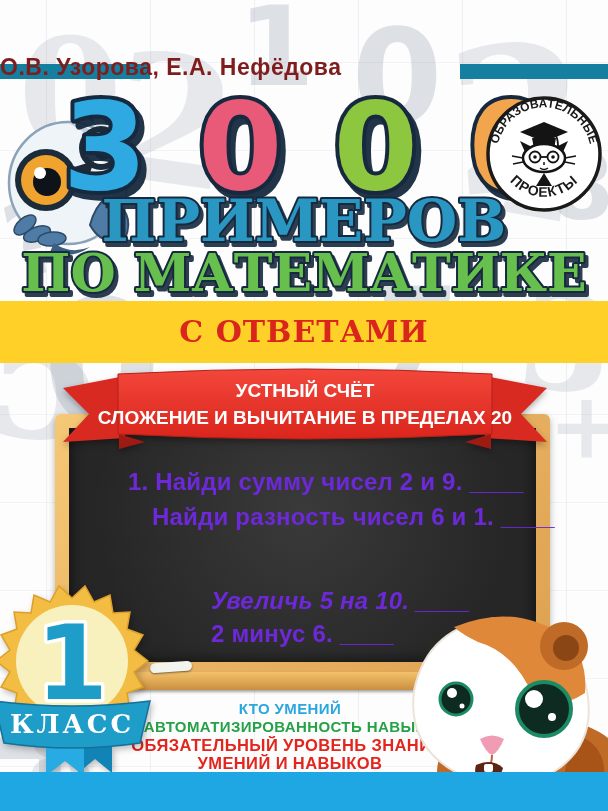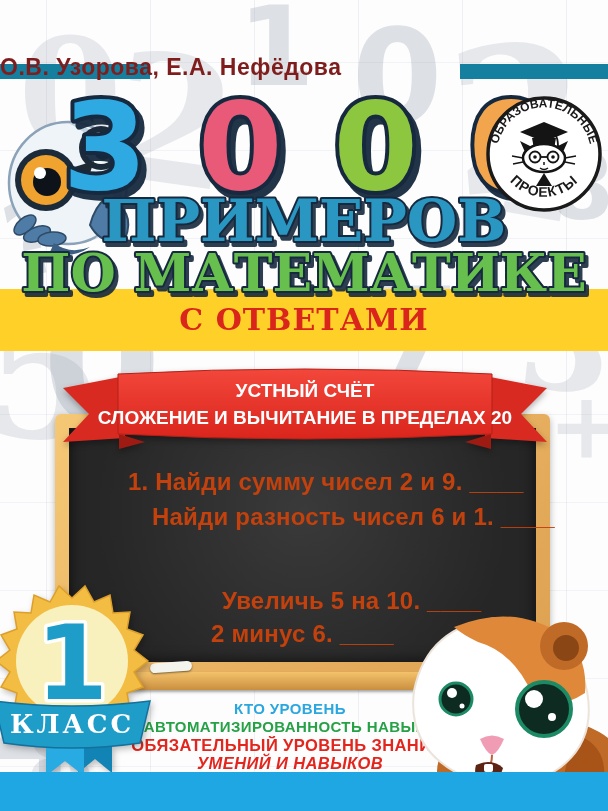--- a/index.html
+++ b/index.html
@@ -48,58 +48,58 @@
   .num-svg text{font-family:"DejaVu Sans",sans-serif;font-weight:bold;font-size:122px;
            paint-order:stroke;stroke:#16293e;stroke-width:8px;stroke-linejoin:round;letter-spacing:4px;}
   .d0{fill:#2ea9e1;} .d1{fill:#e85a78;} .d2{fill:#8dc63f;} .d3{fill:#f2a54d;}
 
   .title-svg{position:absolute;left:0;z-index:2;filter:drop-shadow(3px 4px 0 rgba(22,41,62,.9));}
   .title-svg text{font-family:"DejaVu Serif",serif;font-weight:bold;
            paint-order:stroke;stroke:#16293e;stroke-width:4px;stroke-linejoin:round;}
   #title1{top:190px;} #title1 text{font-size:58px;fill:#2a97c3;}
   #title2{top:244px;} #title2 text{font-size:52px;fill:#67bf4e;}
 
-  .yellow-band{position:absolute;left:0;top:289px;width:608px;height:62px;background:#ffd028;z-index:1;
+  .yellow-band{position:absolute;left:0;top:301px;width:608px;height:62px;background:#ffd028;z-index:1;
         display:flex;flex-direction:column;align-items:center;justify-content:center;}
   .yellow-band div{font-family:"DejaVu Serif",serif;font-weight:bold;color:#d9251c;line-height:1.02;}
   .sub1{font-size:30px;letter-spacing:1px;}
   .sub2{font-size:26px;letter-spacing:.5px;}
 
   
   .board-frame{position:absolute;left:55px;top:414px;width:495px;height:262px;z-index:1;
         background:linear-gradient(135deg,#f5c876,#dda051);border-radius:6px;
         box-shadow:0 3px 7px rgba(0,0,0,.3);}
   .board-inner{position:absolute;inset:14px;background:radial-gradient(circle at 50% 35%,#3a3a3a,#262626 75%);
         border:1px solid #1b1b1b;box-shadow:inset 0 0 14px rgba(0,0,0,.6);}
   .ledge{position:absolute;left:46px;top:672px;width:516px;height:18px;z-index:2;
         background:linear-gradient(#f4c26b,#c98f40);border-radius:5px;box-shadow:0 2px 3px rgba(0,0,0,.35);}
   .chalk{position:absolute;left:150px;top:662px;width:42px;height:10px;background:#f4f4ee;border-radius:5px;
         transform:rotate(-4deg);z-index:3;box-shadow:0 1px 2px rgba(0,0,0,.5);}
-  .task{position:absolute;color:#c2410c;font-size:24px;font-weight:bold;white-space:nowrap;z-index:2;
+  .task{position:absolute;color:#6d28d9;font-size:24px;font-weight:bold;white-space:nowrap;z-index:2;
         letter-spacing:.2px;}
   .t1{left:128px;top:468px;} .t2{left:152px;top:503px;}
-  .t3{left:186px;top:554px;} .t4{left:222px;top:587px;} .t5{left:211px;top:620px;}
+  .t3{left:186px;top:554px;} .t4{left:211px;top:587px;font-style:italic;} .t5{left:211px;top:620px;}
 
   
   .ribbon-svg{position:absolute;left:55px;top:362px;z-index:3;filter:drop-shadow(0 3px 3px rgba(0,0,0,.3));}
   .ribbon-svg text{font-family:"Liberation Sans",sans-serif;font-weight:bold;fill:#ffffff;}
 
   .badge-svg{position:absolute;left:-10px;top:583px;z-index:5;filter:drop-shadow(2px 3px 3px rgba(0,0,0,.25));}
   .badge-grade{font-family:"DejaVu Sans",sans-serif;font-weight:bold;font-size:104px;fill:#1f9dc9;
         paint-order:stroke;stroke:#ffffff;stroke-width:7px;stroke-linejoin:round;}
   .badge-label{font-family:"DejaVu Serif",serif;font-weight:bold;font-size:26px;fill:#ffffff;letter-spacing:3px;}
 
   .pig-wrap{position:absolute;left:392px;top:596px;z-index:4;}
 
   .footer{position:absolute;left:60px;top:700px;width:460px;z-index:2;text-align:center;font-weight:bold;}
   .footer div{line-height:18px;letter-spacing:.4px;}
   .f0{color:#2ba7df;font-size:15px;}
   .f1{color:#26a146;font-size:15px;}
   .f2{color:#e3261d;font-size:16.5px;}
-  .f3{color:#e3261d;font-size:16.5px;font-style:italic;}
+  .f3{color:#e3261d;font-size:16.5px;}
 
   .bottom-strip{position:absolute;left:0;top:772px;width:608px;height:39px;background:#1ea7e2;z-index:6;}
 
   .logo-arc{font-family:"Liberation Sans",sans-serif;font-weight:bold;fill:#1a1a1a;}
 </style>
 </head>
 <body>
 
 <div class="cover">
 
@@ -256,21 +256,21 @@
       <path d="M84,169 Q100,162 111,172 Q105,193 88,189 Q81,179 84,169Z" fill="#5d2414"></path>
       <rect x="92" y="168" width="9" height="8" rx="2" fill="#ffffff"></rect>
       <ellipse cx="102" cy="205" rx="33" ry="25" fill="#6f4020"></ellipse>
       <path d="M85,188 Q80,205 88,222 M102,183 Q98,205 104,228 M118,188 Q124,205 117,222" stroke="#4e2a12" stroke-width="3" fill="none"></path>
       <ellipse cx="73" cy="196" rx="14" ry="10" fill="#b5571d" transform="rotate(-25 73 196)"></ellipse>
       <ellipse cx="131" cy="198" rx="14" ry="10" fill="#b5571d" transform="rotate(25 131 198)"></ellipse>
     </svg>
   </div>
 
   <div class="footer">
-    <div class="f0">КТО УРОВЕНЬ</div>
+    <div class="f0">КТО УМЕНИЙ</div>
     <div class="f1">АВТОМАТИЗИРОВАННОСТЬ НАВЫКА</div>
     <div class="f2">ОБЯЗАТЕЛЬНЫЙ УРОВЕНЬ ЗНАНИЙ,</div>
     <div class="f3">УМЕНИЙ И НАВЫКОВ</div>
   </div>
 
   <div class="bottom-strip"></div>
 
 </div>
 
 </body></html>

